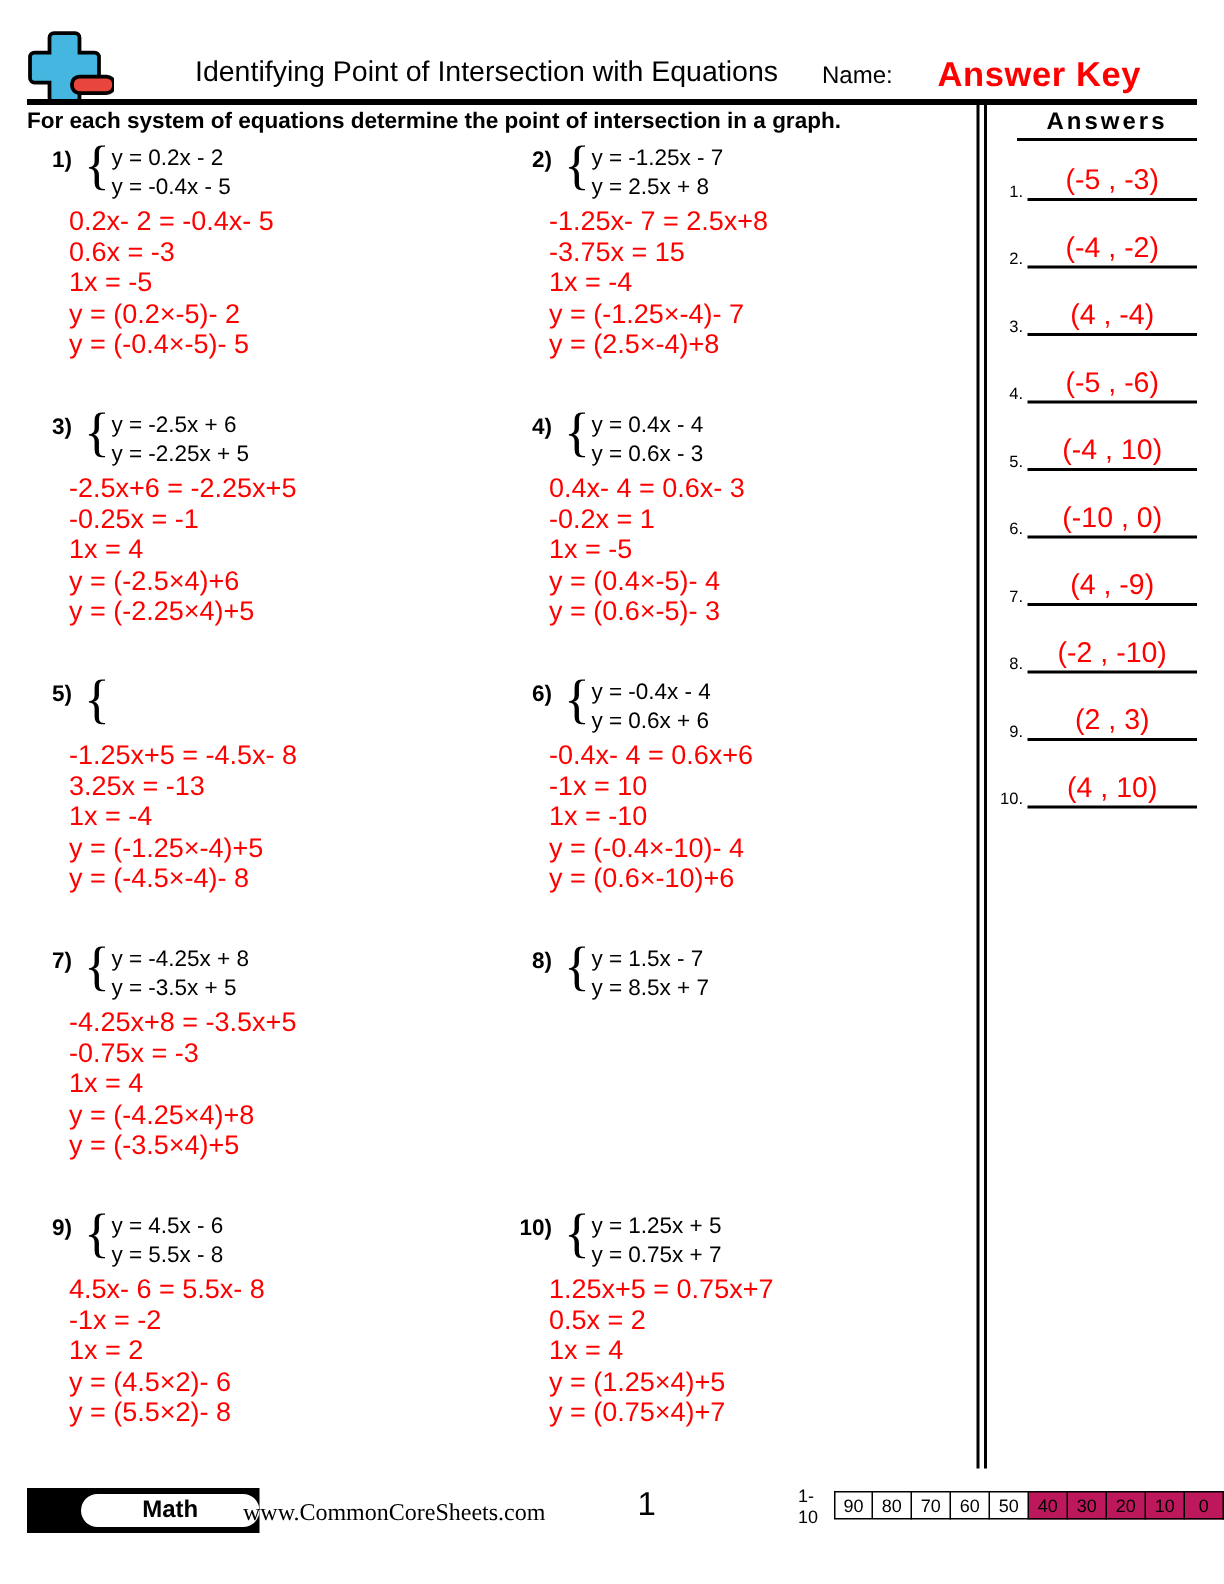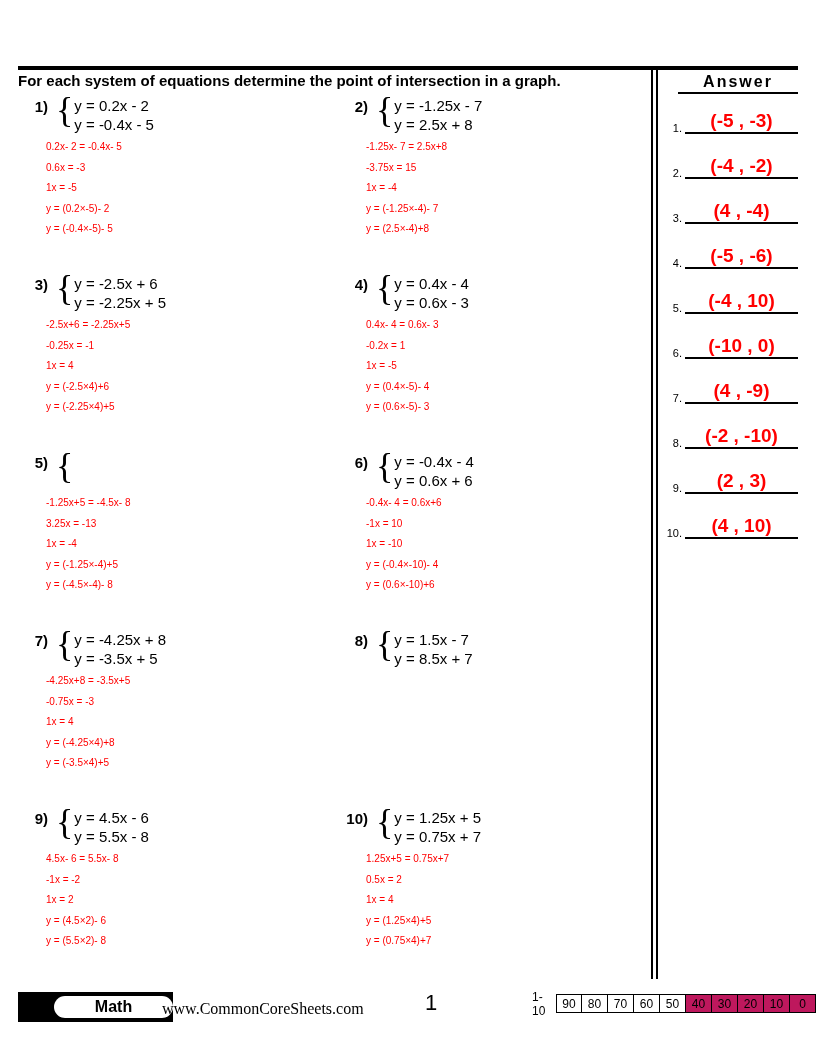--- a/index.html
+++ b/index.html
@@ -76,21 +76,21 @@
     margin-right: 1px; margin-top: -3px; font-family: "Liberation Serif", serif;
   }
   .eqs { display: flex; flex-direction: column; }
   .eq {
     font-size: 15px; line-height: 19px; color: #000; white-space: nowrap;
   }
   .work {
     position: absolute; left: 28px; top: 41px;
   }
   .wline {
-    font-size: 10px; line-height: 20.5px; color: #ff0000; white-space: nowrap;
+    font-size: 18px; line-height: 20.5px; color: #ff0000; white-space: nowrap;
   }
 
   
   .answers {
     position: absolute; left: 660px; top: 70px; width: 150px;
   }
   .answers-title {
     position: absolute; left: 18px; top: 3px; width: 120px;
     font-size: 16px; font-weight: bold; text-align: center; color: #000;
     letter-spacing: 2px; border-bottom: 2px solid #000; padding-bottom: 1px;
@@ -101,21 +101,21 @@
   .ans-idx {
     position: absolute; left: 0; bottom: 0px; width: 22px;
     font-size: 11px; text-align: right; color: #000;
   }
   .ans-line {
     position: absolute; left: 25px; bottom: 0; width: 113px;
     border-bottom: 2px solid #000; height: 24px;
   }
   .ans-val {
     position: absolute; left: 25px; bottom: 2px; width: 113px;
-    font-size: 19px; font-weight: bold; color: #ff0000;
+    font-size: 19px; font-weight: normal; color: #ff0000;
     text-align: center; white-space: nowrap; margin-top: 47px;
   }
 
   
   .footer { position: absolute; left: 0; top: 990px; width: 816px; height: 60px; }
   .math-badge {
     position: absolute; left: 18px; top: 2px; width: 155px; height: 30px;
     background: #000; display: flex; align-items: center; justify-content: center;
   }
   .math-badge-inner {
@@ -145,20 +145,31 @@
     font-size: 12px; color: #000; background: #fff;
   }
   .scale-cell.first { border-left: 1px solid #000; }
   .scale-cell.hl { background: #be185d; }
 </style>
 </head>
 <body>
 
 <div class="page">
 
+  <div class="header">
+    <div class="logo">
+      <svg width="58" height="46" viewBox="0 0 58 46">
+        <path d="M18 2 h14 a3 3 0 0 1 3 3 v10 h10 a3 3 0 0 1 3 3 v14 a3 3 0 0 1 -3 3 h-10 v10 a3 3 0 0 1 -3 3 h-14 a3 3 0 0 1 -3 -3 v-10 h-10 a3 3 0 0 1 -3 -3 v-14 a3 3 0 0 1 3 -3 h10 v-10 a3 3 0 0 1 3 -3 z" fill="#45b6e0" stroke="#000" stroke-width="2.5"></path>
+        <rect x="30" y="31" width="28" height="11" rx="5" fill="#e8453c" stroke="#000" stroke-width="2.5"></rect>
+      </svg>
+    </div>
+    <div class="header-title">Identifying Point of Intersection with Equations</div>
+    <div class="name-label">Name:</div>
+    <div class="answer-key">Answer Key</div>
+  </div>
   <div class="rule-top"></div>
 
   <div class="instruction">For each system of equations determine the point of intersection in a graph.</div>
 
   <div class="divider-outer"></div>
   <div class="divider-inner"></div>
 
   <div class="problems" id="problems-container">
       <div class="prow">
         <div class="prob left">
@@ -325,21 +336,21 @@
             <div class="wline">0.5x = 2</div>
             <div class="wline">1x = 4</div>
             <div class="wline">y = (1.25×4)+5</div>
             <div class="wline">y = (0.75×4)+7</div>
           </div>
         </div>
       </div>
     </div>
 
   <div class="answers">
-    <div class="answers-title">Answer</div>
+    <div class="answers-title">Answers</div>
     <div id="answers-container">
         <div class="ans-row" style="top: 40px;">
           <div class="ans-idx">1.</div>
           <div class="ans-line"></div>
           <div class="ans-val">(-5 , -3)</div>
         </div>
         <div class="ans-row" style="top: 85px;">
           <div class="ans-idx">2.</div>
           <div class="ans-line"></div>
           <div class="ans-val">(-4 , -2)</div>

